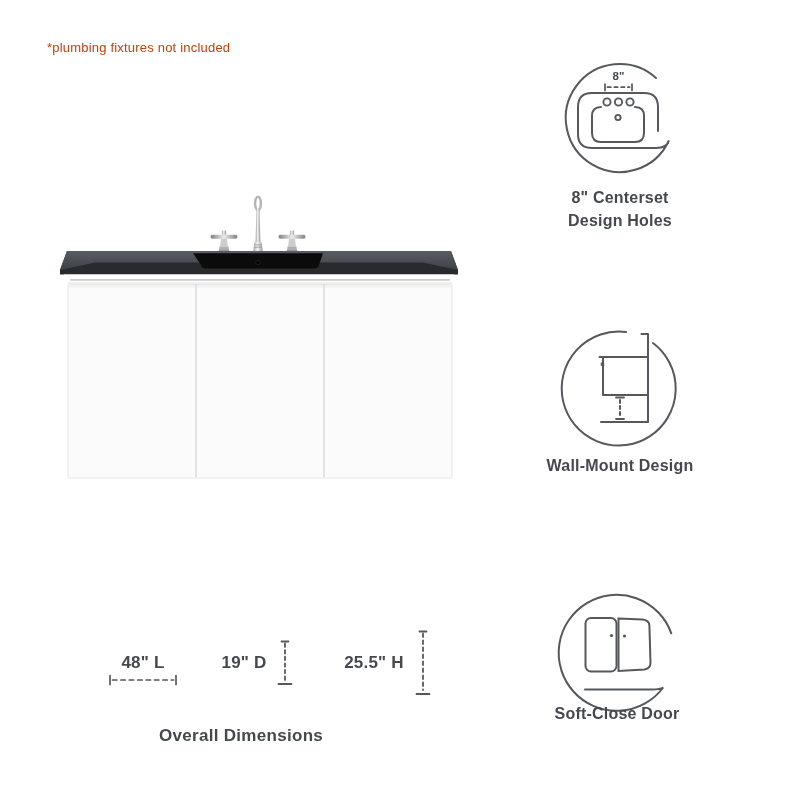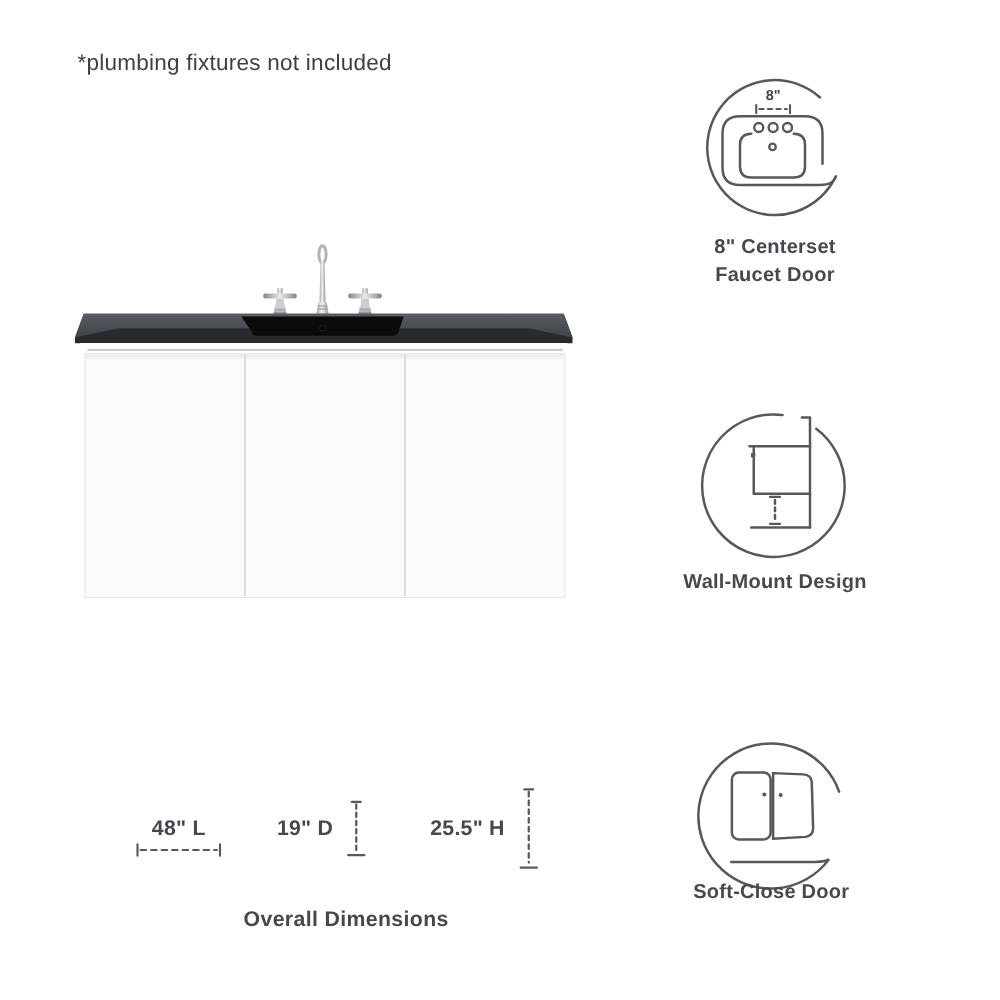--- a/index.html
+++ b/index.html
@@ -1,34 +1,34 @@
 <!DOCTYPE html>
 <html><head>
 <meta charset="utf-8">
 <style>
   html,body{margin:0;padding:0;background:#ffffff;}
   .canvas{
     position:relative;width:800px;height:800px;background:#ffffff;overflow:hidden;
     font-family:"Liberation Sans", sans-serif;
   }
   .note{
-    position:absolute;left:62px;top:40px;
-    font-size:18px;color:#404040;letter-spacing:.2px;
+    position:absolute;left:47px;top:40px;
+    font-size:13px;color:#c2410c;letter-spacing:.2px;
   }
   .abs{position:absolute;}
   .feature-label{
     position:absolute;width:220px;text-align:center;
     font-size:16px;font-weight:bold;color:#45494e;line-height:23px;letter-spacing:.2px;
   }
   .dim-text{
     position:absolute;text-align:center;
     font-size:17px;font-weight:bold;color:#45494e;letter-spacing:.2px;
   }
   .caption{
-    position:absolute;text-align:right;
+    position:absolute;text-align:left;
     font-size:17px;font-weight:bold;color:#45494e;letter-spacing:.3px;
   }
   svg{display:block;}
 </style>
 </head>
 <body>
 
 <div class="canvas">
 
   <div class="note">*plumbing fixtures not included</div>
@@ -103,21 +103,21 @@
     <circle cx="60.5" cy="46" r="3.6" stroke-width="1.9"></circle>
     <circle cx="72" cy="46" r="3.6" stroke-width="1.9"></circle>
     <circle cx="60" cy="61.5" r="2.6" stroke-width="1.9"></circle>
 
     <path d="M47,28 L47,34.5 M74,28 L74,34.5" stroke-width="1.7"></path>
     <path d="M49.5,31.2 H71.5" stroke-width="1.7" stroke-dasharray="3.4 3.4"></path>
     <text x="60.5" y="24" text-anchor="middle" fill="#45494e" stroke="none" font-size="11.5" font-weight="bold" font-family="Liberation Sans, sans-serif">8"</text>
   </svg>
   <div class="feature-label" style="left:510px;top:186px;">
     <div>8" Centerset</div>
-    <div>Faucet Door</div>
+    <div>Design Holes</div>
   </div>
 
   <svg class="abs" style="left:556px;top:326px;" width="124" height="124" viewBox="0 0 124 124" fill="none" stroke="#55585d" stroke-width="2" stroke-linecap="round">
 
     <path d="M97,17 A57,57 0 1 1 70,6"></path>
 
     <path d="M92,8 L92,96 M85.5,8 L92,8"></path>
 
     <path d="M43.5,31 L92,31 M47,31 L47,69 M47,69 L92,69"></path>
     <rect x="44.8" y="36.5" width="3.4" height="3.4" fill="#55585d" stroke="none"></rect>

